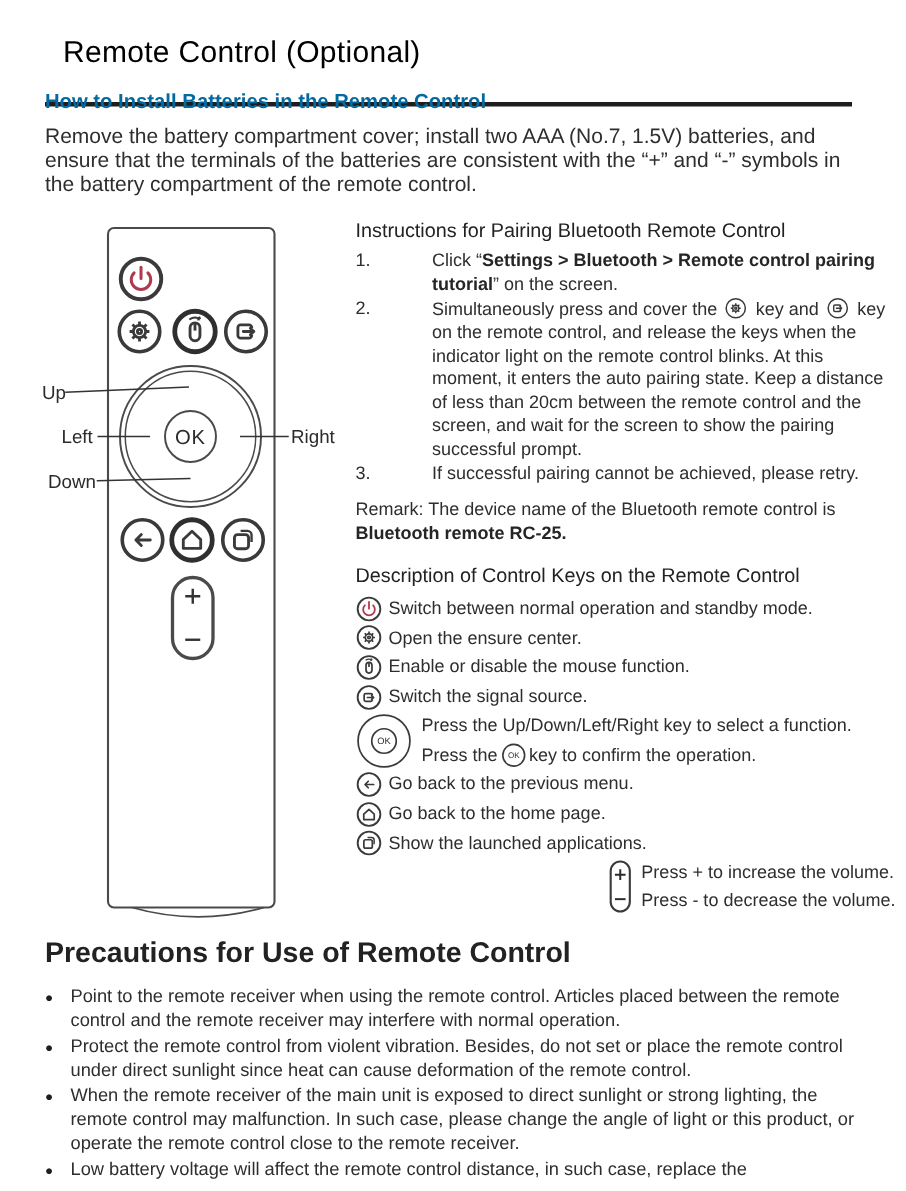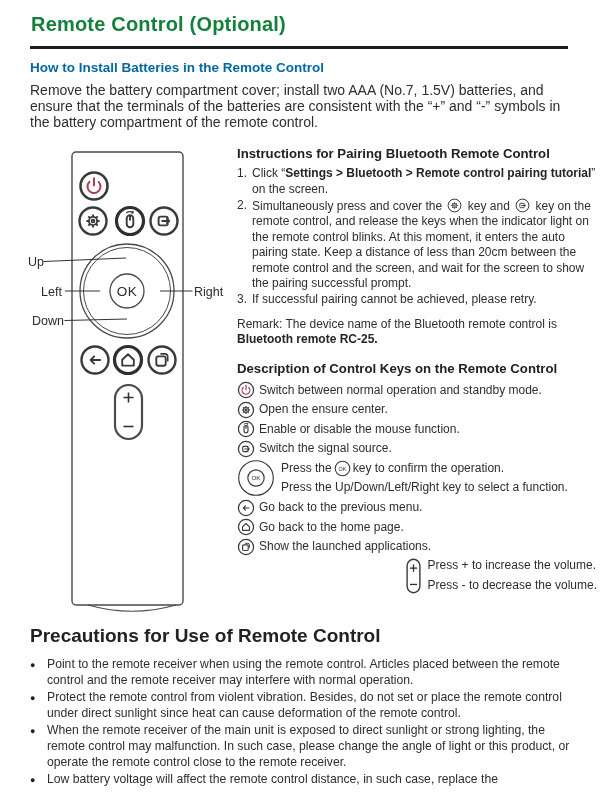--- a/index.html
+++ b/index.html
@@ -1,33 +1,33 @@
 <!DOCTYPE html>
 <html><head>
 <meta charset="utf-8">
 <style>
   html,body{margin:0;padding:0;background:#fff;}
   .page{position:relative;width:604px;height:794px;background:#fff;overflow:hidden;
         font-family:"Liberation Sans",sans-serif;color:#2b2b2b;}
   
   .title-block{position:absolute;left:30px;top:12px;width:538px;border-bottom:3px solid #1e1e1e;padding-bottom:9px;}
-  .title-block h1{margin:1px;font-size:20px;font-weight:bold;color:#15803d;letter-spacing:.2px;}
+  .title-block h1{margin:12px;font-size:20px;font-weight:normal;color:#000000;letter-spacing:.2px;}
   
   .install{position:absolute;left:30px;top:60px;width:546px;}
   .install h2{margin:0 0 7px 0;font-size:13.5px;font-weight:bold;color:#0369a1;}
   .install p{margin:0;font-size:14px;line-height:16.2px;color:#2e2e2e;}
   
   .figure{position:absolute;left:20px;top:146px;width:216px;height:472px;}
   .figure text{font-family:"Liberation Sans",sans-serif;fill:#2b2b2b;}
   
   .rightcol{position:absolute;left:237px;top:146px;width:360px;font-size:12px;line-height:15.5px;color:#2e2e2e;}
-  .rightcol h3{margin:0 0 5px 0;font-size:13.2px;line-height:15px;font-weight:bold;color:#222;white-space:nowrap;}
+  .rightcol h3{margin:0 0 5px 0;font-size:13.2px;line-height:15px;font-weight:normal;color:#222;white-space:nowrap;}
   .step{display:flex;margin:0 0 0.5px 0;}
   .stepnum{flex:0 0 15px;}
-  .steptext{flex:1;}
+  .steptext{flex:1;margin-left:36px;}
   .remark{margin-top:9px;}
   .keys-head{margin-top:13px !important;}
   .krow{display:flex;align-items:center;height:19.6px;white-space:nowrap;}
   .kicon{flex:0 0 22px;display:flex;align-items:center;}
   .krow-ok{display:flex;align-items:center;height:39px;white-space:nowrap;}
   .krow-ok .kicon{flex:0 0 44px;}
   .krow-vol{display:flex;align-items:center;height:38px;white-space:nowrap;justify-content:flex-end;}
   .krow-vol .kicon{flex:0 0 22px;}
   .twolines div{height:19.5px;display:flex;align-items:center;}
   .inline-key{display:inline-block;vertical-align:-3px;margin:0 2px;}
@@ -223,31 +223,31 @@
 
     <div class="krow-ok">
       <span class="kicon">
         <svg viewBox="0 0 40 40" width="38" height="38">
           <circle cx="20" cy="20" r="18.2" fill="none" stroke="#3a3a3a" stroke-width="1.2"></circle>
           <circle cx="20" cy="20" r="8.6" fill="none" stroke="#3a3a3a" stroke-width="1.2"></circle>
           <text x="20" y="22.4" text-anchor="middle" font-size="6.5" fill="#2b2b2b">OK</text>
         </svg>
       </span>
       <span class="twolines">
+        <div>Press the Up/Down/Left/Right key to select a function.</div>
         <div>
             <span>Press the</span>
           <span class="inline-ok">
               <svg viewBox="0 0 22 22" width="17" height="17">
                 <circle cx="11" cy="11" r="9.4" fill="none" stroke="#3a3a3a" stroke-width="1.4"></circle>
                 <text x="11" y="13.8" text-anchor="middle" font-size="7" fill="#2b2b2b">OK</text>
               </svg>
             </span>
           <span>key to confirm the operation.</span>
           </div>
-        <div>Press the Up/Down/Left/Right key to select a function.</div>
       </span>
     </div>
 
     <div class="krow">
       <span class="kicon">
           <svg viewBox="0 0 30 30" width="18" height="18" color="#3a3a3a">
             <circle cx="15" cy="15" r="12.6" fill="none" stroke="#3a3a3a" stroke-width="2.1"></circle>
             <use href="#g-back"></use>
           </svg>
         </span>

